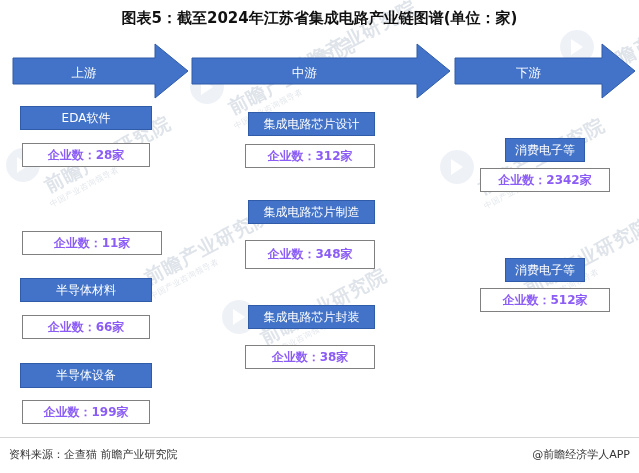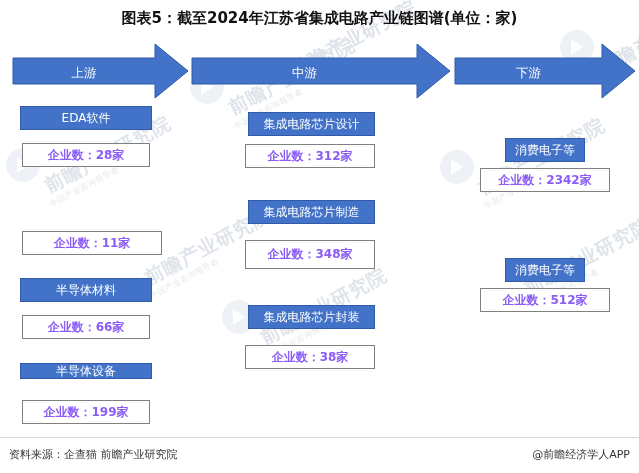--- a/index.html
+++ b/index.html
@@ -196,21 +196,21 @@
   <div class="arrow-label" style="left:455px; width:147px;">下游</div>
 
   <div class="node-head" style="left:20px; top:106px; width:132px; height:24px;">EDA软件</div>
   <div class="node-count" style="left:22px; top:143px; width:128px; height:24px;">企业数：28家</div>
 
   <div class="node-count" style="left:22px; top:231px; width:140px; height:24px;">企业数：11家</div>
 
   <div class="node-head" style="left:20px; top:278px; width:132px; height:24px;">半导体材料</div>
   <div class="node-count" style="left:22px; top:315px; width:128px; height:24px;">企业数：66家</div>
 
-  <div class="node-head" style="left:20px; top:363px; width:132px; height:16px;">半导体设备</div>
+  <div class="node-head" style="left:20px; top:363px; width:132px; height:25px;">半导体设备</div>
   <div class="node-count" style="left:22px; top:400px; width:128px; height:24px;">企业数：199家</div>
 
   <div class="node-head" style="left:248px; top:112px; width:127px; height:24px;">集成电路芯片设计</div>
   <div class="node-count" style="left:245px; top:144px; width:130px; height:24px;">企业数：312家</div>
 
   <div class="node-head" style="left:248px; top:200px; width:127px; height:24px;">集成电路芯片制造</div>
   <div class="node-count" style="left:245px; top:240px; width:130px; height:29px;">企业数：348家</div>
 
   <div class="node-head" style="left:248px; top:305px; width:127px; height:24px;font-family:Liberation Mono, monospace;">集成电路芯片封装</div>
   <div class="node-count" style="left:245px; top:345px; width:130px; height:24px;">企业数：38家</div>

